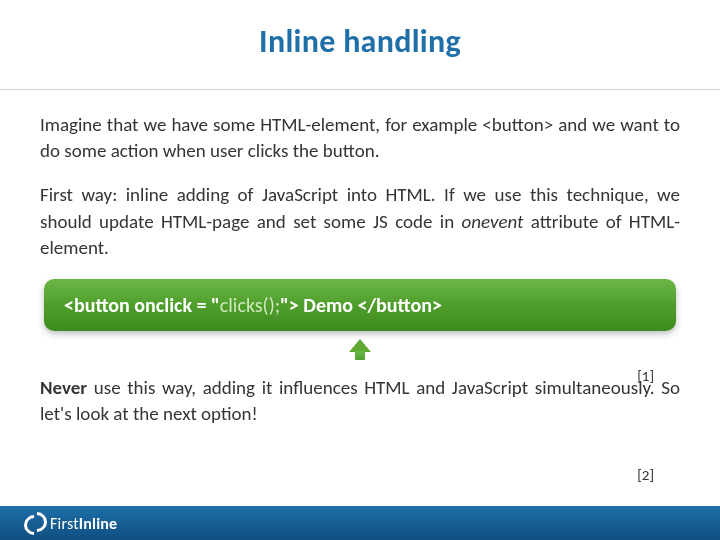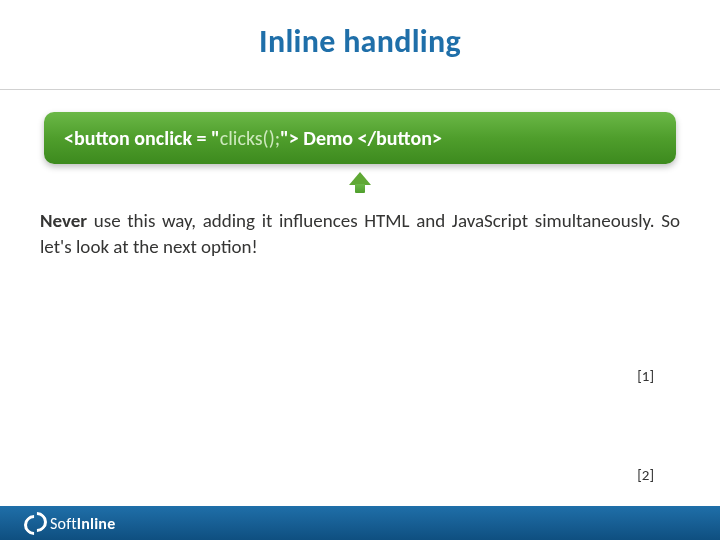--- a/index.html
+++ b/index.html
@@ -132,38 +132,42 @@
   .logo-text .serve { font-weight: 600; }
 </style>
 </head>
 <body>
 
 <div class="slide">
 
   <h1 class="title">Inline handling</h1>
   <div class="hr"></div>
 
+  <p class="para">Imagine that we have some HTML-element, for example &lt;button&gt; and we want to do some action when user clicks the button.</p>
 
+  <p class="para">
+    <span>First way: inline adding of JavaScript into HTML. If we use this technique, we should update HTML-page and set some JS code in </span><span class="italic">onevent</span><span> attribute of HTML-element.</span>
+  </p>
 
   <div class="codebox">
     <span>&lt;button onclick = "</span><span class="dim">clicks();</span><span>"&gt; Demo &lt;/button&gt;</span>
   </div>
 
   <span class="ref ref1">[1]</span>
 
   <div class="arrow-wrap">
     <span class="arrow-up"></span>
   </div>
 
   <p class="para">
     <span class="bold">Never</span><span> use this way, adding it influences HTML and JavaScript simultaneously. So let's look at the next option!</span>
   </p>
 
   <span class="ref ref2">[2]</span>
 
   <div class="footer">
     <span class="logo-mark"></span>
     <span class="logo-text">
-      <span class="soft">Soft</span><span class="serve">Inline</span>
+      <span class="soft">First</span><span class="serve">Inline</span>
     </span>
   </div>
 
 </div>
 
 </body></html>

